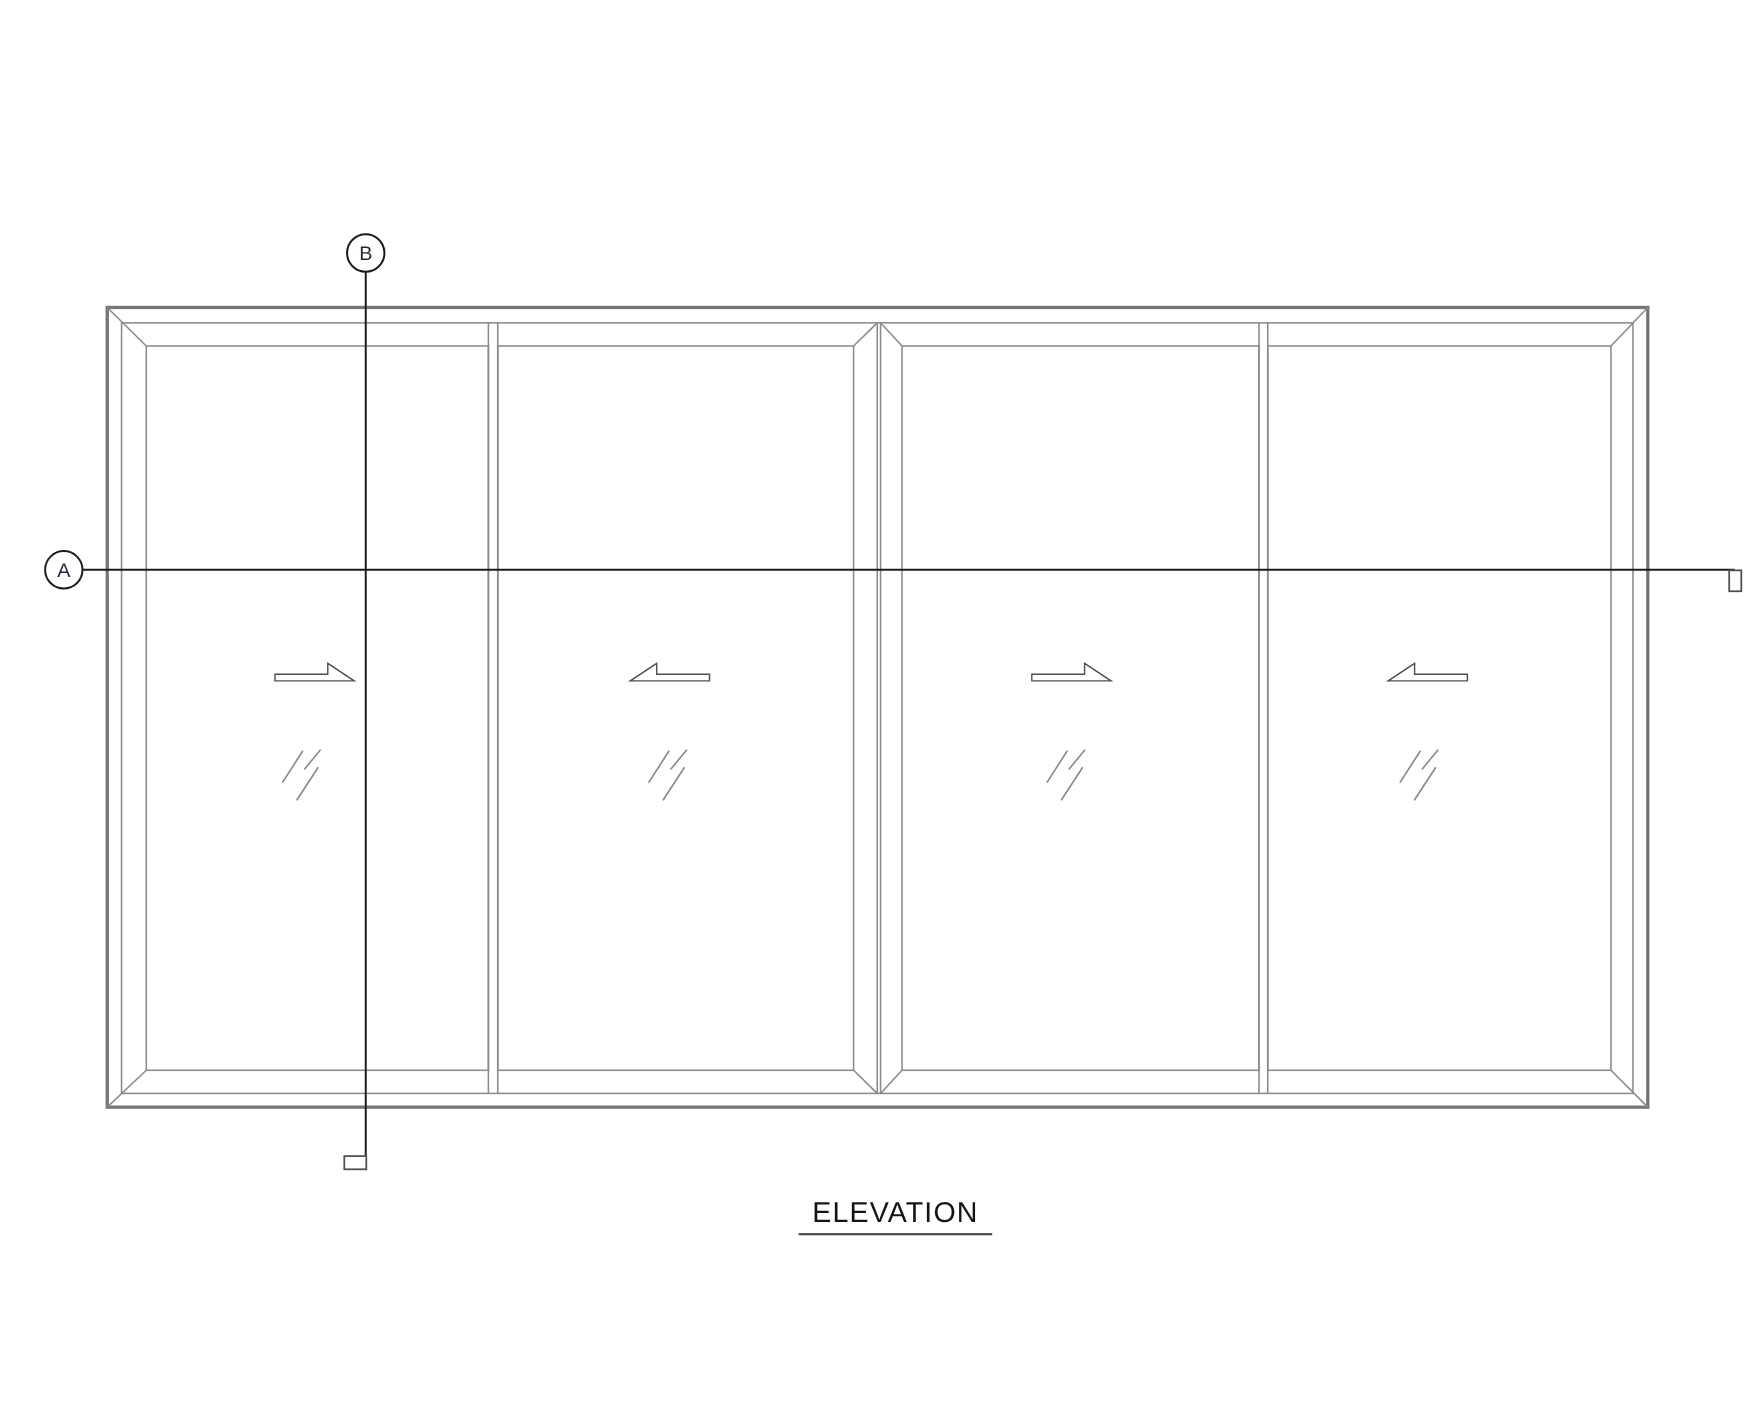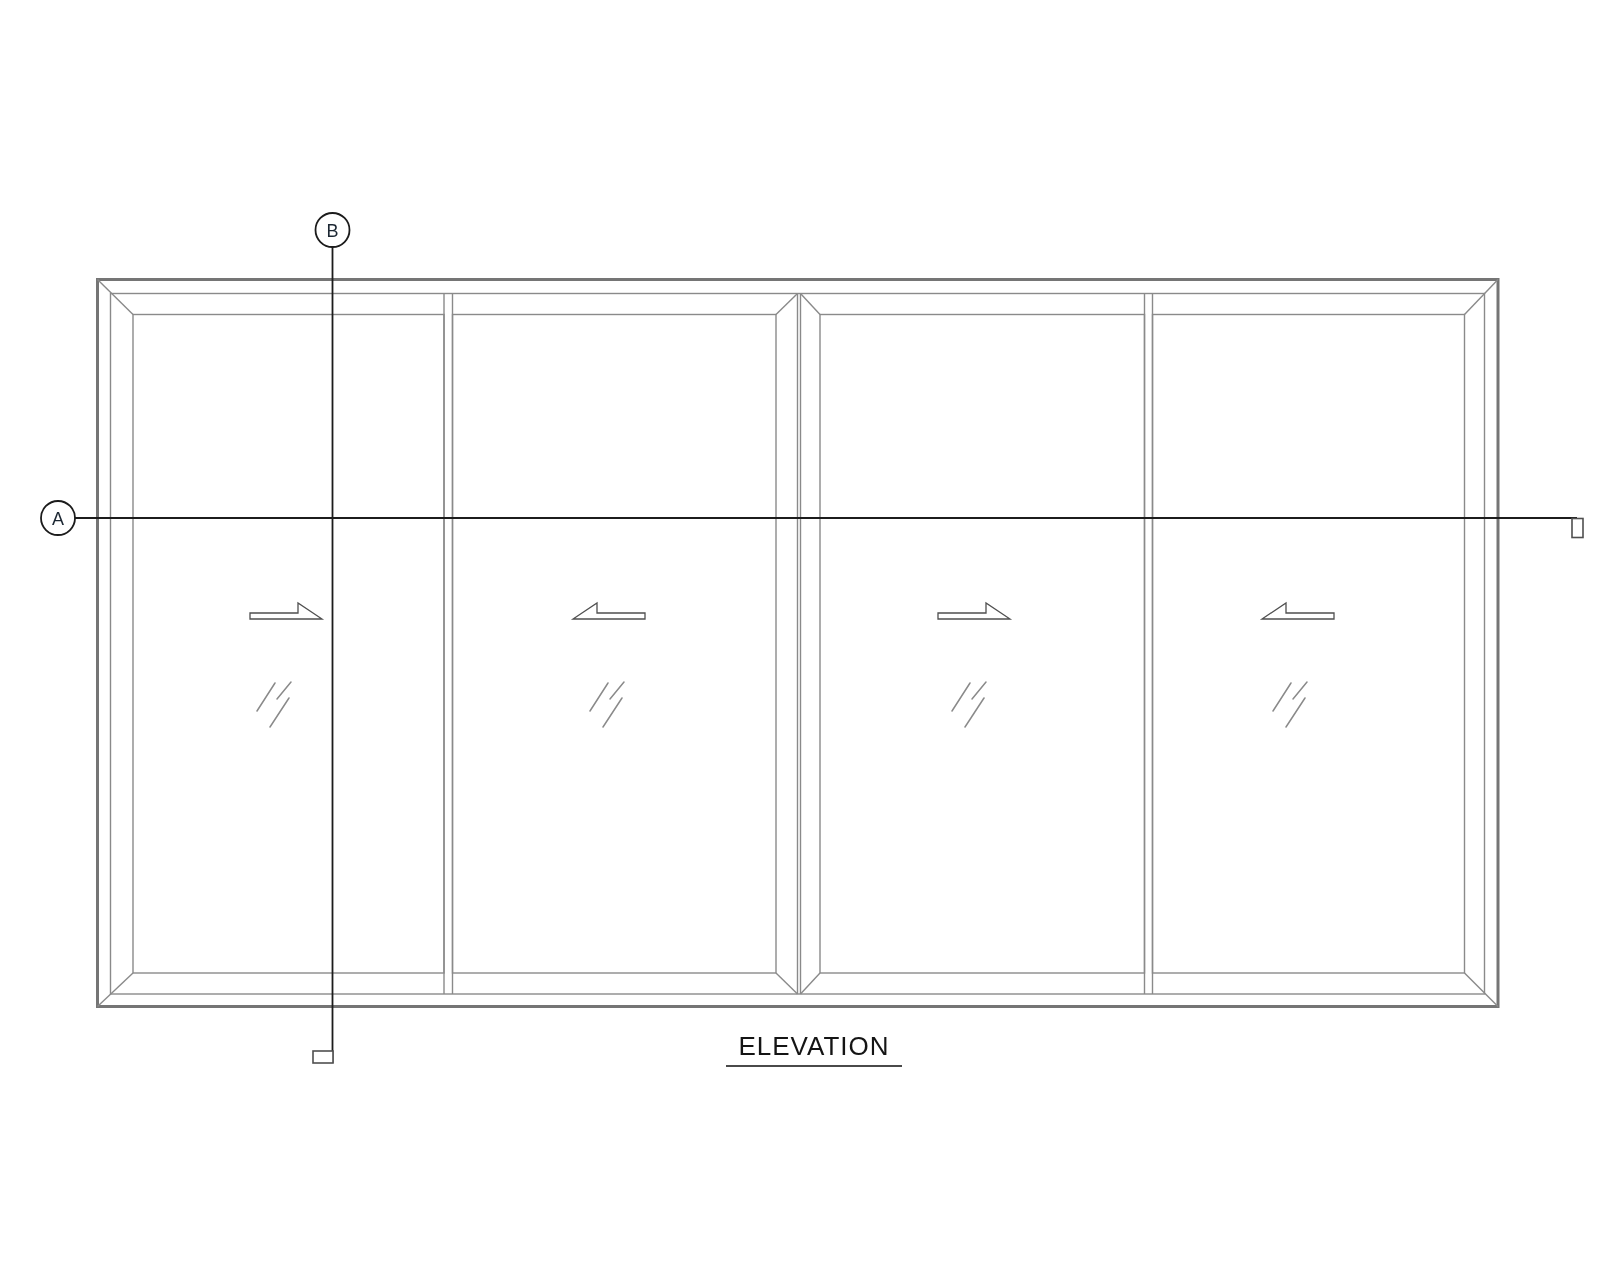--- a/index.html
+++ b/index.html
@@ -18,21 +18,21 @@
     background: #ffffff;
   }
   .canvas svg {
     position: absolute;
     left: 0;
     top: 0;
   }
   .drawing-title {
     position: absolute;
     left: 726px;
-    top: 1032px;
+    top: 1088px;
     width: 176px;
     text-align: center;
     font-size: 26px;
     letter-spacing: 1px;
     color: #141414;
     border-bottom: 2px solid #4a4a4a;
     padding-bottom: 5px;
     line-height: 28px;
   }
   .marker-letter {

